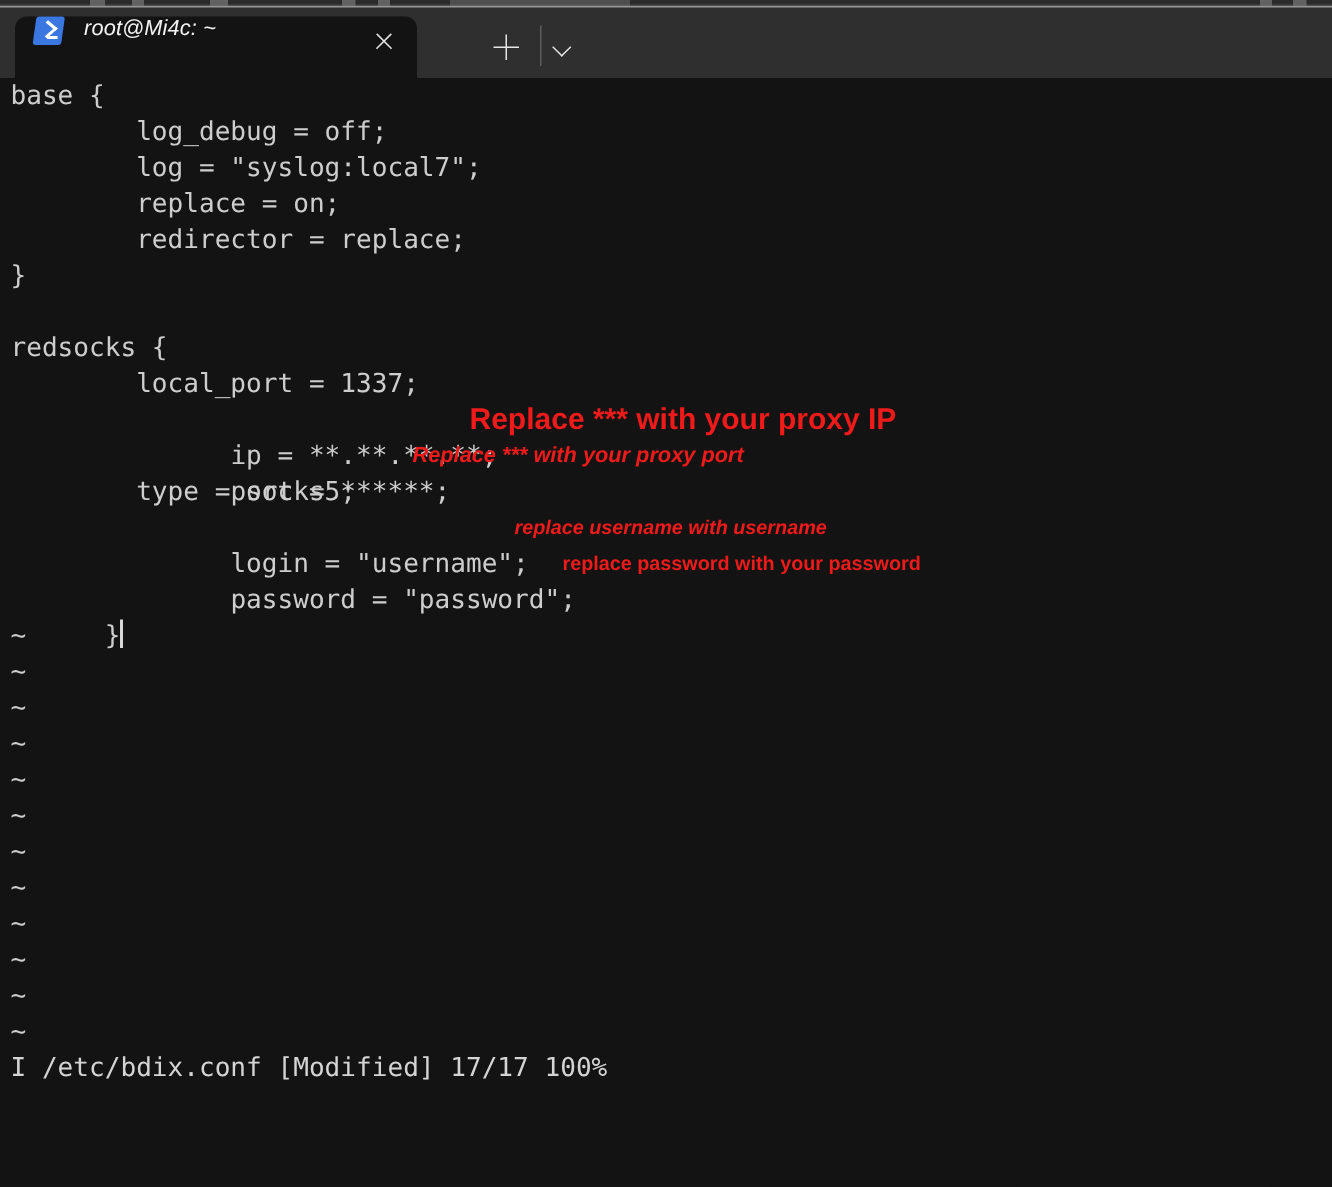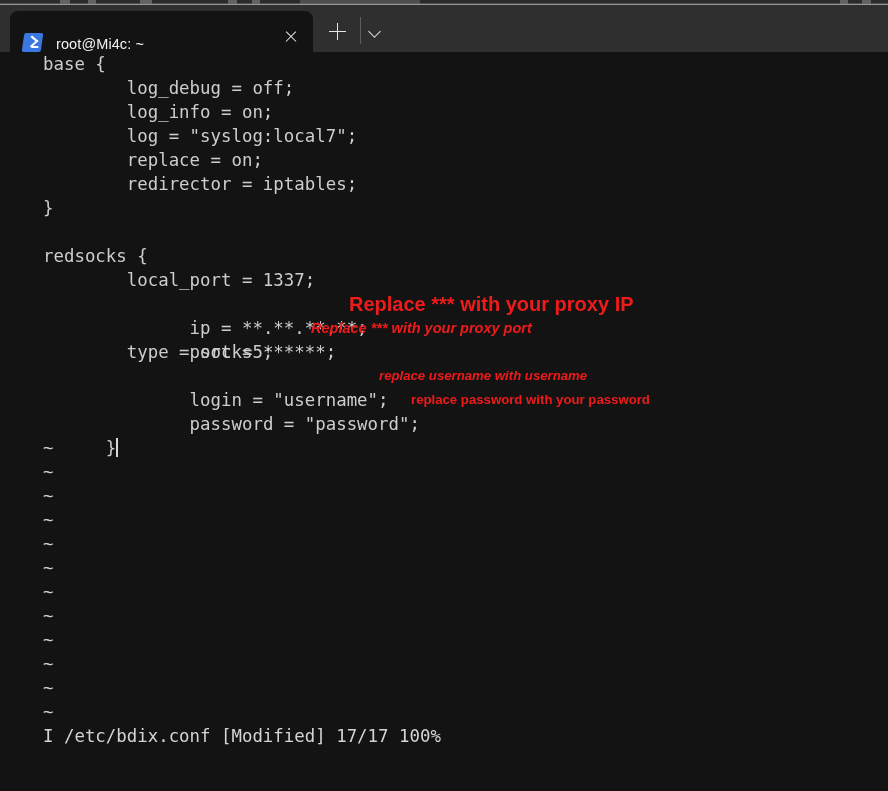--- a/index.html
+++ b/index.html
@@ -60,26 +60,27 @@
     top: 0; left: 0;
     width: 888px; height: 1px;
     background: #b9b9b9;
     opacity: .75;
   }
 
   .tab {
     position: absolute;
     left: 10px;
     top: 7px;
-    width: 303px;
+    width: 268px;
     height: 41px;
     background: #131313;
     border-radius: 8px 8px 0 0;
     display: flex;
-    align-items: flex-end;
+    align-items: flex-start;
+    font-style: italic;
   }
   .tab-icon {
     width: 19px;
     height: 19px;
     margin-left: 13px;
     margin-right: 14px;
     flex: 0 0 auto;
     border-radius: 2px;
     background: #3a77e0;
     position: relative;
@@ -178,21 +179,20 @@
     position: absolute;
     top: 52px; left: 0;
     width: 820px;
     height: 739px;
     background: #131313;
     font-family: "DejaVu Sans Mono", monospace;
     font-size: 17.4px;
     line-height: 24px;
     color: #cdcdcd;
     overflow: hidden;
-    margin-left: 36px;
   }
   .row {
     position: relative;
     height: 24px;
     white-space: pre;
     padding-left: 7px;
     box-sizing: border-box;
   }
   .code { color: #cdcdcd; }
   .tilde { color: #cdcdcd; }
@@ -255,24 +255,23 @@
     <div class="tab-divider"></div>
     <div class="tab-dropdown">
       <span class="chev"></span>
     </div>
   </div>
 
   <div class="terminal">
 
     <div class="row"><span class="code">base {</span></div>
     <div class="row"><span class="code">        log_debug = off;</span></div>
-    <div class="row"><span class="code">        log_info = on;</span></div>
     <div class="row"><span class="code">        log = "syslog:local7";</span></div>
     <div class="row"><span class="code">        replace = on;</span></div>
-    <div class="row"><span class="code">        redirector = iptables;</span></div>
+    <div class="row"><span class="code">        redirector = replace;</span></div>
     <div class="row"><span class="code">}</span></div>
     <div class="row"><span class="code"></span></div>
     <div class="row"><span class="code">redsocks {</span></div>
     <div class="row"><span class="code">        local_port = 1337;</span></div>
 
     <div class="row">
       <span class="code">        ip = **.**.**.**;</span>
       <span class="note note-ip">Replace *** with your proxy IP</span>
     </div>
 

